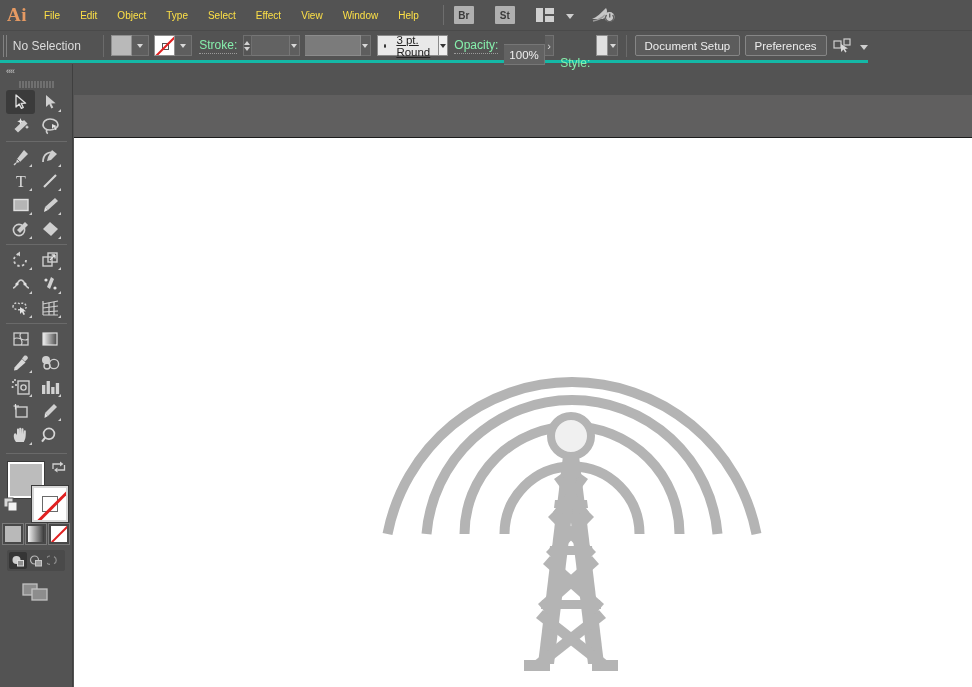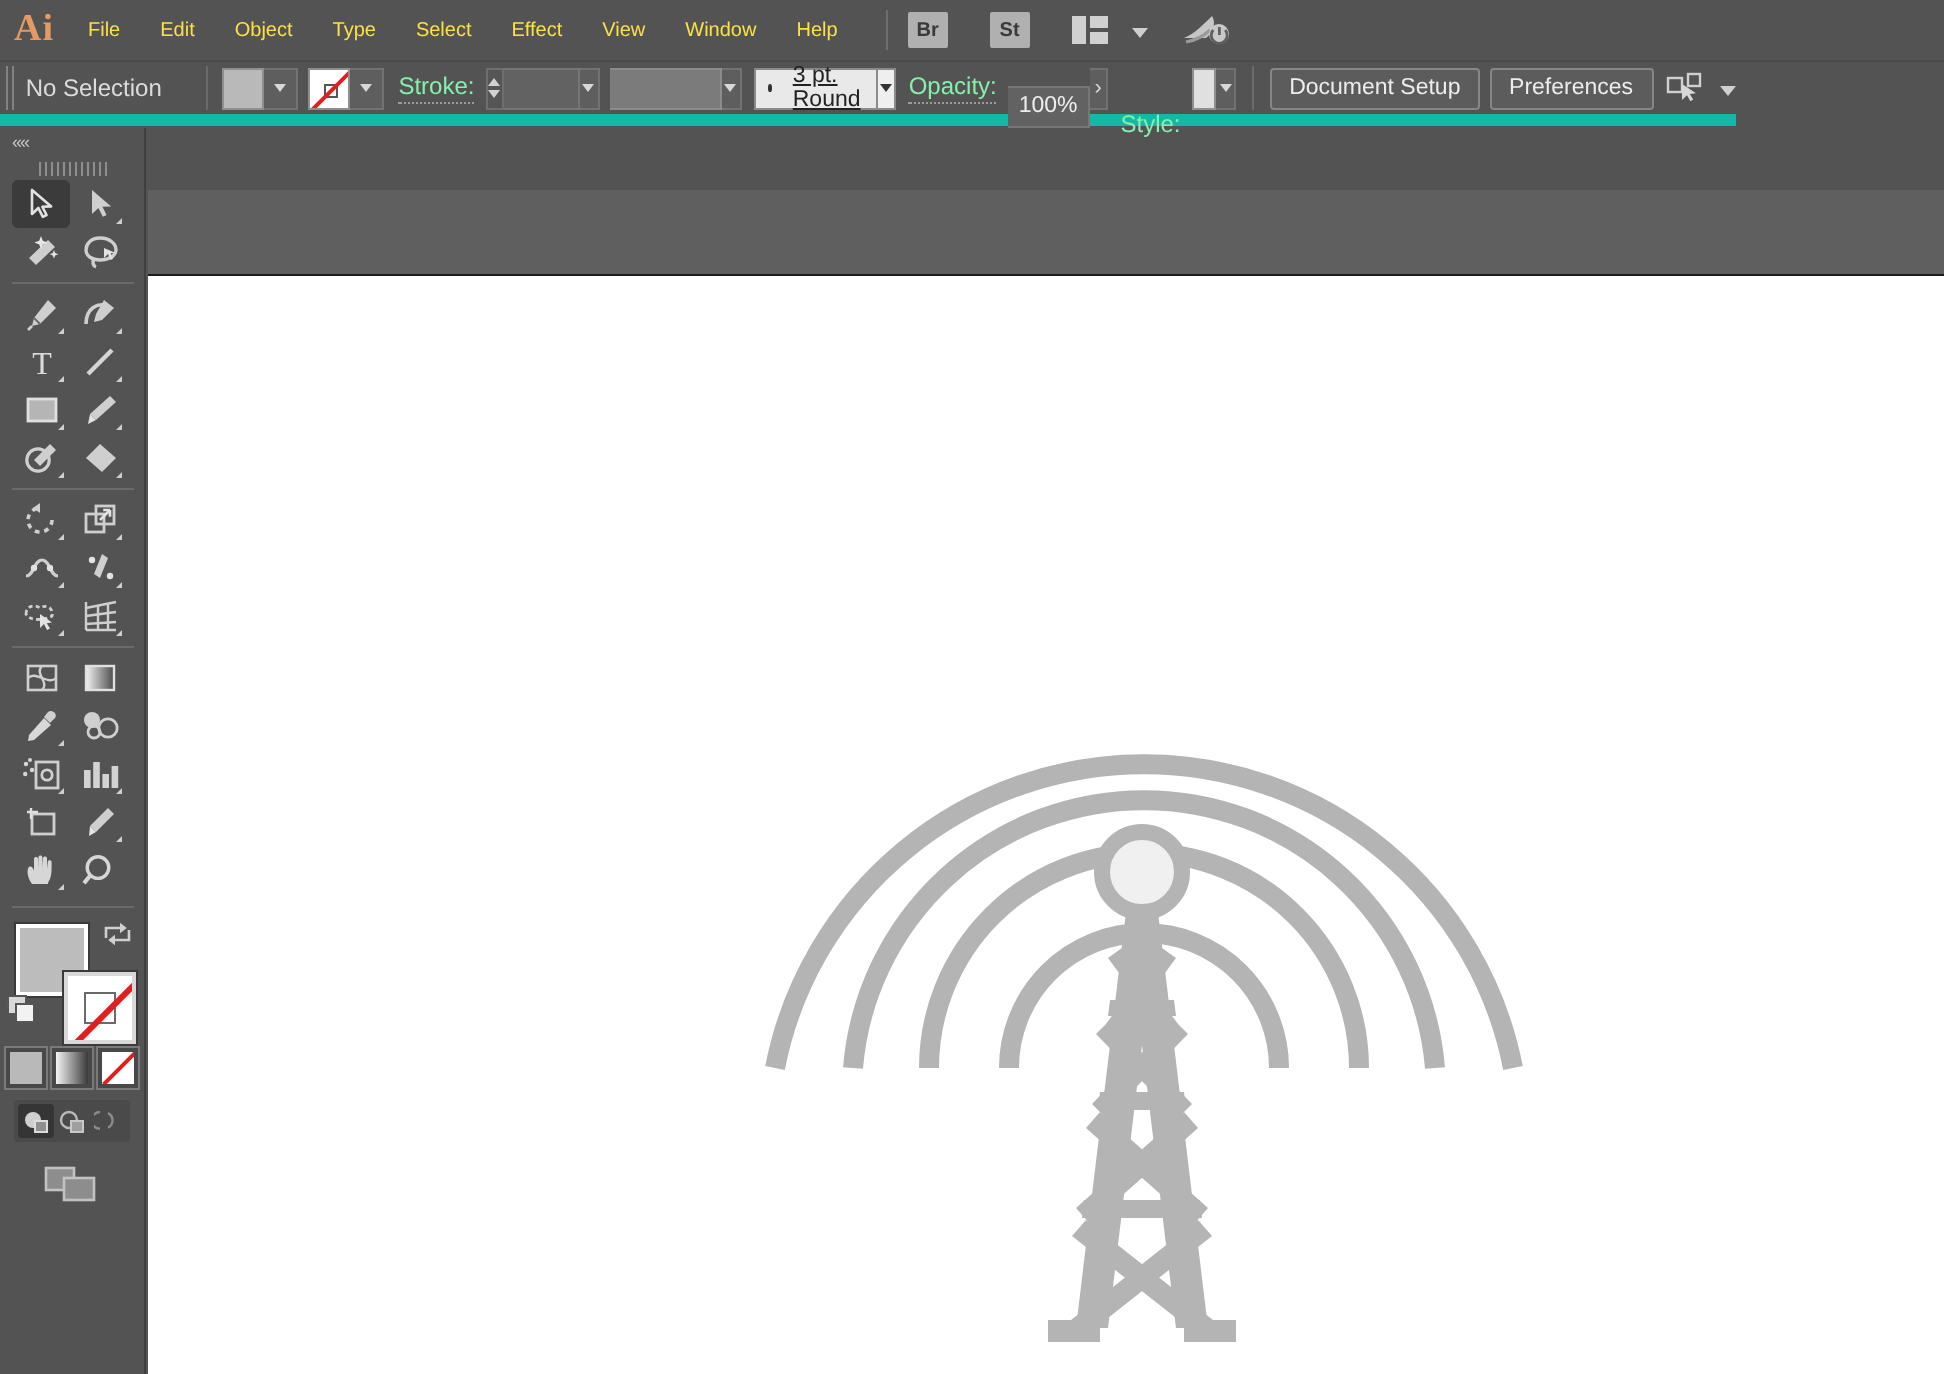--- a/index.html
+++ b/index.html
@@ -43,21 +43,21 @@
     display:inline-block; width:0;height:0;
     border-left:4px solid transparent; border-right:4px solid transparent;
     border-top:5px solid #cfcfcf;
   }
   .rocket { margin-left:16px; display:flex; align-items:center; }
 
   
   .controlbar {
     position:absolute; left:0; top:31px; width:868px; height:32px;
     background:#535353; display:flex; align-items:center;
-    border-bottom:6px solid #14b8a6;
+    border-bottom:3px solid #14b8a6;
   }
   .grip {
     width:9px; height:22px; margin:0 5px 0 3px;
     background-image:repeating-linear-gradient(to right,#8e8e8e 0 1px,transparent 1px 3px);
     background-size:3px 100%;
     opacity:.8;
   }
   .no-sel { color:#dcdcdc; font-size:12px; margin-right:14px; white-space:nowrap; }
   .cb-sep { width:1px; height:22px; background:#6b6b6b; margin:0 8px; }
   .swatch-group { display:flex; align-items:center; }

